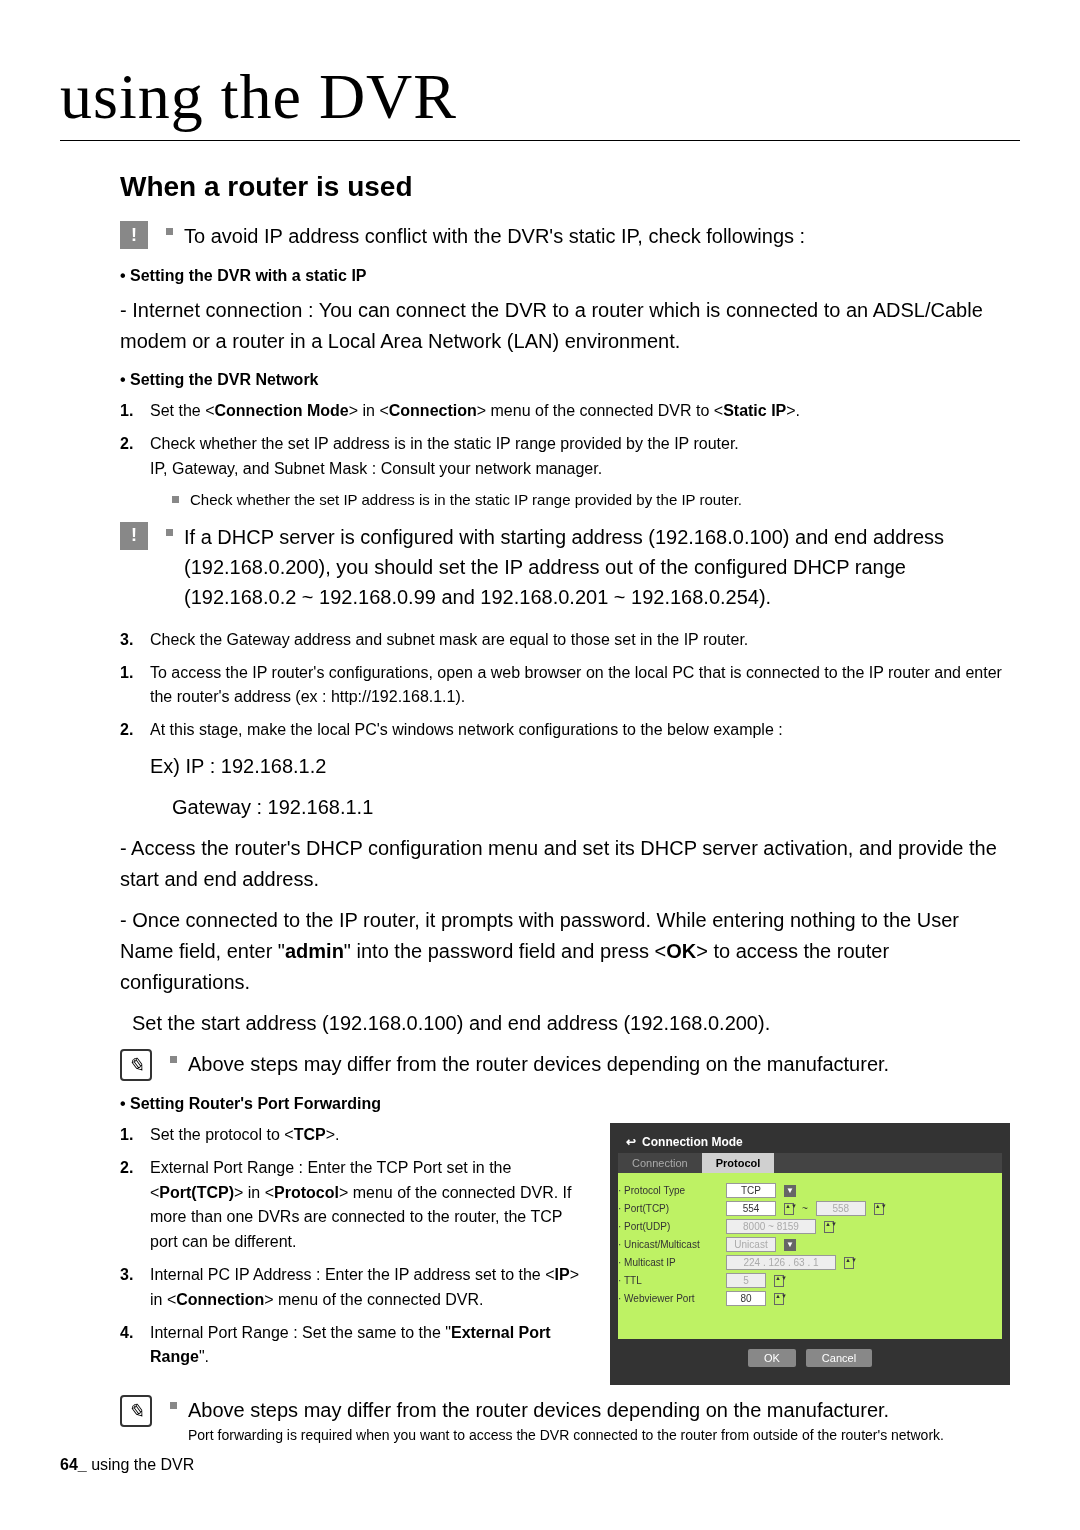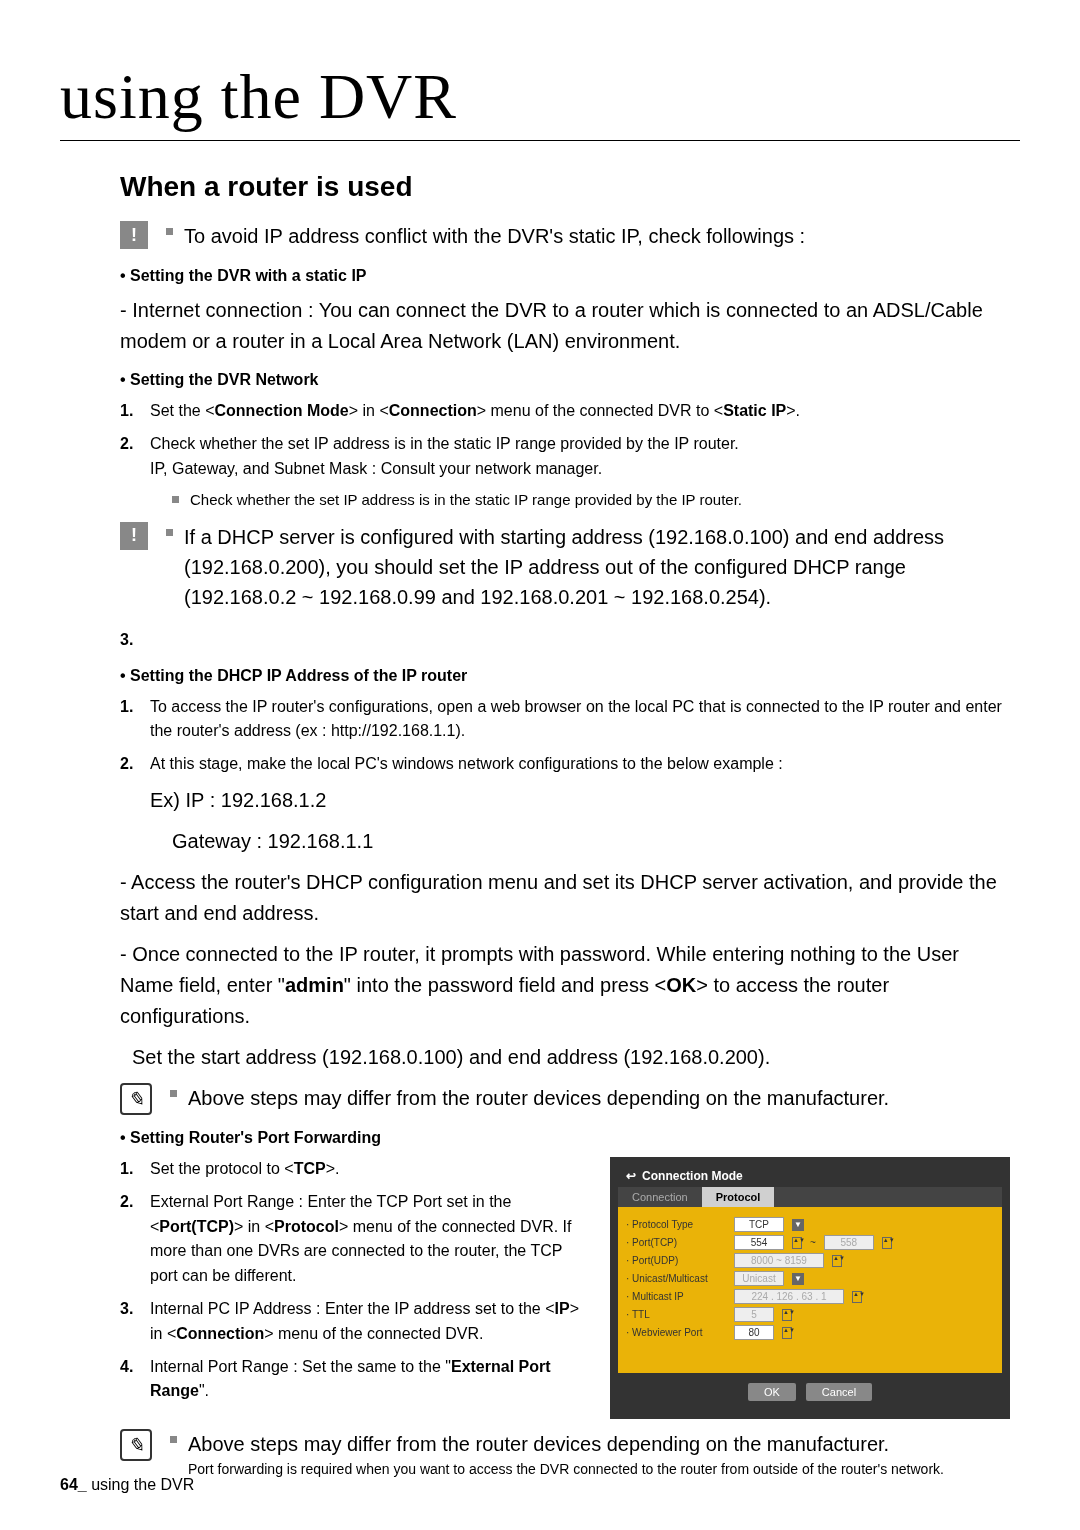--- a/index.html
+++ b/index.html
@@ -90,21 +90,21 @@
     gap: 10px;
     font-size: 16px;
     line-height: 1.55;
     margin-bottom: 8px;
   }
   .ol-num { font-weight: bold; min-width: 20px; }
   .indent { padding-left: 30px; }
   .indent2 { padding-left: 52px; }
   .footer {
     position: absolute;
-    bottom: 36px;
+    bottom: 56px;
     left: 60px;
     font-size: 16px;
   }
   .footer b { font-weight: bold; }
   .two-col {
     display: flex;
     gap: 20px;
     align-items: flex-start;
   }
   .left-col { flex: 1; }
@@ -132,22 +132,22 @@
     padding: 4px 14px;
     color: #aaa;
     font-size: 11px;
   }
   .scr-tab.active {
     background: #d0d0d0;
     color: #000;
     font-weight: bold;
   }
   .scr-body {
-    background: #eab308;
-    padding: 10px 12px 30px 8px;
+    background: #bef264;
+    padding: 10px 12px 30px 0;
   }
   .scr-row {
     display: flex;
     align-items: center;
     gap: 8px;
     margin-bottom: 3px;
     font-size: 10px;
     color: #333;
   }
   .scr-label { width: 100px; }
@@ -233,23 +233,23 @@
     <div class="bullet-sq" style="font-size:15px">Check whether the set IP address is in the static IP range provided by the IP router.</div>
   </div>
 
   <div class="alert-row" style="margin-top:10px">
     <div class="alert-icon">!</div>
     <div class="bullet-sq">If a DHCP server is configured with starting address (192.168.0.100) and end address (192.168.0.200), you should set the IP address out of the configured DHCP range (192.168.0.2 ~ 192.168.0.99 and 192.168.0.201 ~ 192.168.0.254).</div>
   </div>
 
   <div class="ol-item">
     <span class="ol-num">3.</span>
-  </div>
-
-  <div class="sub-h">• Setting the DHCP IP Address of the IP router</div>
+    <span>Check the Gateway address and subnet mask are equal to those set in the IP router.</span>
+  </div>
+
 
   <div class="ol-item">
     <span class="ol-num">1.</span>
     <span>To access the IP router's configurations, open a web browser on the local PC that is connected to the IP router and enter the router's address (ex : http://192.168.1.1).</span>
   </div>
   <div class="ol-item">
     <span class="ol-num">2.</span>
     <span>At this stage, make the local PC's windows network configurations to the below example :</span>
   </div>
   <div class="para indent">Ex) IP : 192.168.1.2</div>

